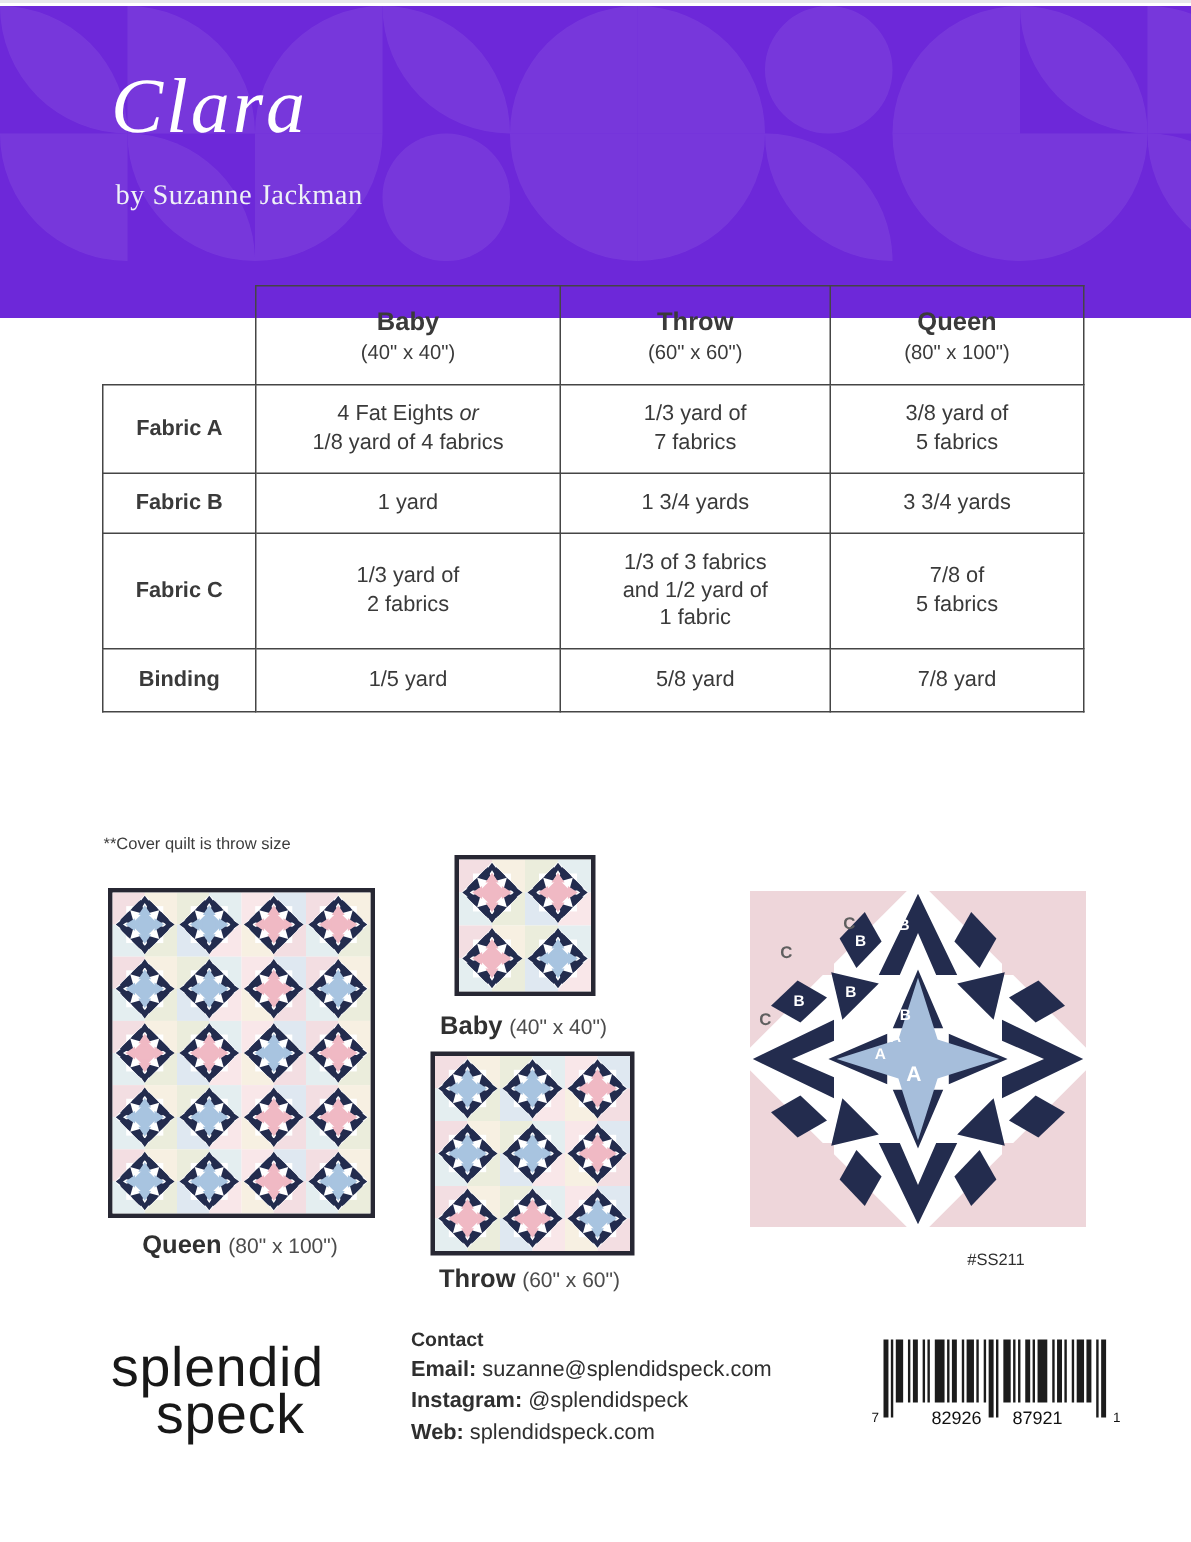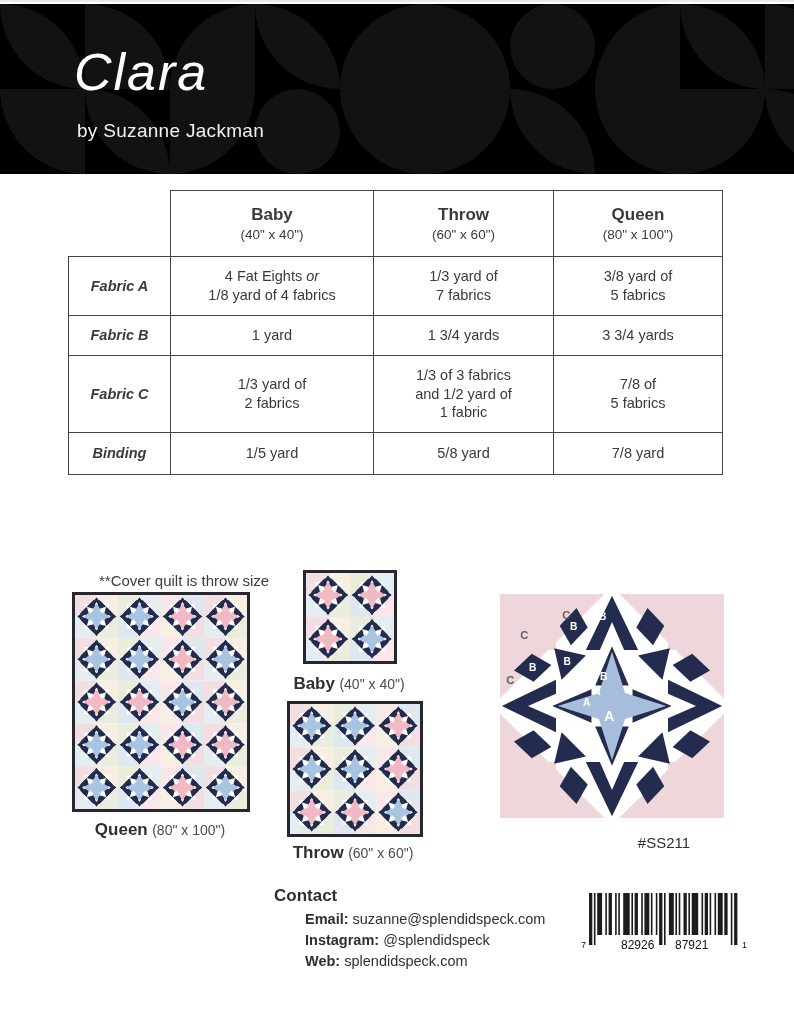--- a/index.html
+++ b/index.html
@@ -1,55 +1,55 @@
 <!DOCTYPE html>
 <html><head>
 <meta charset="utf-8">
 <style>
   html,body{margin:0;padding:0;background:#fff;}
   .page{position:relative;width:794px;height:1028px;background:#ffffff;overflow:hidden;
         font-family:"Liberation Sans",sans-serif;color:#3a3a3a;border-top:2px solid #e7e8eb;}
   
-  .header{position:absolute;left:0;top:2px;width:794px;height:170px;background:#000000;overflow:hidden;}
+  .header{position:absolute;left:0;top:2px;width:794px;height:208px;background:#6d28d9;overflow:hidden;font-family:Liberation Serif, serif;}
   .header svg{position:absolute;left:0;top:0;}
   .title{position:absolute;left:74px;top:38px;color:#ffffff;font-size:52px;font-style:italic;
          font-weight:400;letter-spacing:2px;}
   .byline{position:absolute;left:77px;top:116px;color:#eef1f7;font-size:19px;letter-spacing:.3px;}
   
   .fabric-table{position:absolute;left:68px;top:188px;border-collapse:collapse;color:#3a3a3a;}
   .fabric-table td,.fabric-table th{border:1.5px solid #454545;text-align:center;vertical-align:middle;
          padding:2px 6px;line-height:1.3;font-size:14.5px;}
   .fabric-table thead tr{height:66px;}
   .fabric-table .corner{border:none;}
   .col-name{font-weight:bold;font-size:17px;display:block;}
   .col-size{font-weight:normal;font-size:13.5px;display:block;}
-  .row-label{font-weight:bold;font-size:14.5px;font-style:italic;}
-  .note{position:absolute;left:69px;top:570px;font-size:15px;color:#3c3c3c;margin-left:30px;}
+  .row-label{font-weight:bold;font-size:14.5px;}
+  .note{position:absolute;left:69px;top:555px;font-size:11px;color:#3c3c3c;}
   
   .quilt{position:absolute;border:3px solid #272733;background:#fff;}
   .quilt svg{display:block;width:100%;height:100%;}
   #queen-quilt{left:72px;top:590px;width:172px;height:214px;}
   #baby-quilt{left:303px;top:568px;width:88px;height:88px;}
   #throw-quilt{left:287px;top:699px;width:130px;height:130px;}
   .caption{position:absolute;text-align:center;white-space:nowrap;}
   .cap-name{font-weight:bold;font-size:17px;color:#303030;}
   .cap-size{font-size:14px;color:#4c4c4c;}
   #queen-caption{left:50px;top:818px;width:220px;}
   #baby-caption{left:276px;top:672px;width:146px;}
   #throw-caption{left:258px;top:841px;width:190px;}
   .diagram{position:absolute;left:500px;top:592px;width:224px;height:224px;}
   .diagram text{font-family:"Liberation Sans",sans-serif;}
   
   .logo{position:absolute;left:74px;top:894px;color:#181818;font-size:37px;line-height:.84;
         letter-spacing:.5px;font-weight:400;}
   .logo .l2{margin-left:30px;}
   .contact{position:absolute;left:274px;top:882px;font-size:14.5px;color:#2f2f2f;line-height:1.45;}
-  .contact .hd{font-weight:bold;font-size:17px;}
-  .contact b{font-weight:bold;margin-left:31px;}
-  .sku{position:absolute;left:583px;top:832px;width:162px;text-align:center;font-size:15px;color:#2f2f2f;}
+  .contact .hd{font-weight:bold;font-size:13px;}
+  .contact b{font-weight:bold;}
+  .sku{position:absolute;left:583px;top:832px;width:162px;text-align:center;font-size:11px;color:#2f2f2f;}
   .barcode{position:absolute;left:583px;top:888px;width:162px;height:66px;}
   .barcode svg{position:absolute;left:0;top:0;}
   .bc-num{position:absolute;font-size:12px;color:#111;background:#fff;padding:0 2px;bottom:4px;}
   .bc-side{position:absolute;font-size:9px;color:#111;bottom:6px;}
 </style>
 </head>
 <body>
 
 <div class="page">
 
@@ -1595,20 +1595,24 @@
         <text x="79" y="39" fill="#ffffff" font-size="11" text-anchor="middle" font-weight="bold">B</text>
         <text x="35" y="82" fill="#ffffff" font-size="11" text-anchor="middle" font-weight="bold">B</text>
         <text x="72" y="76" fill="#ffffff" font-size="11" text-anchor="middle" font-weight="bold">B</text>
         <text x="111" y="92" fill="#ffffff" font-size="11" text-anchor="middle" font-weight="bold">B</text>
         <text x="104" y="108" fill="#ffffff" font-size="11" text-anchor="middle" font-weight="bold">A</text>
         <text x="93" y="120" fill="#ffffff" font-size="11" text-anchor="middle" font-weight="bold">A</text>
         <text x="117" y="136" fill="#ffffff" font-size="15" text-anchor="middle" font-weight="bold">A</text>
       </g>
   </svg>
 
+  <div class="logo">
+    <div>splendid</div>
+    <div class="l2">speck</div>
+  </div>
 
   <div class="contact">
     <div class="hd">Contact</div>
     <div>
       <b>Email:</b>
       <span>suzanne@splendidspeck.com</span>
     </div>
     <div>
       <b>Instagram:</b>
       <span>@splendidspeck</span>

